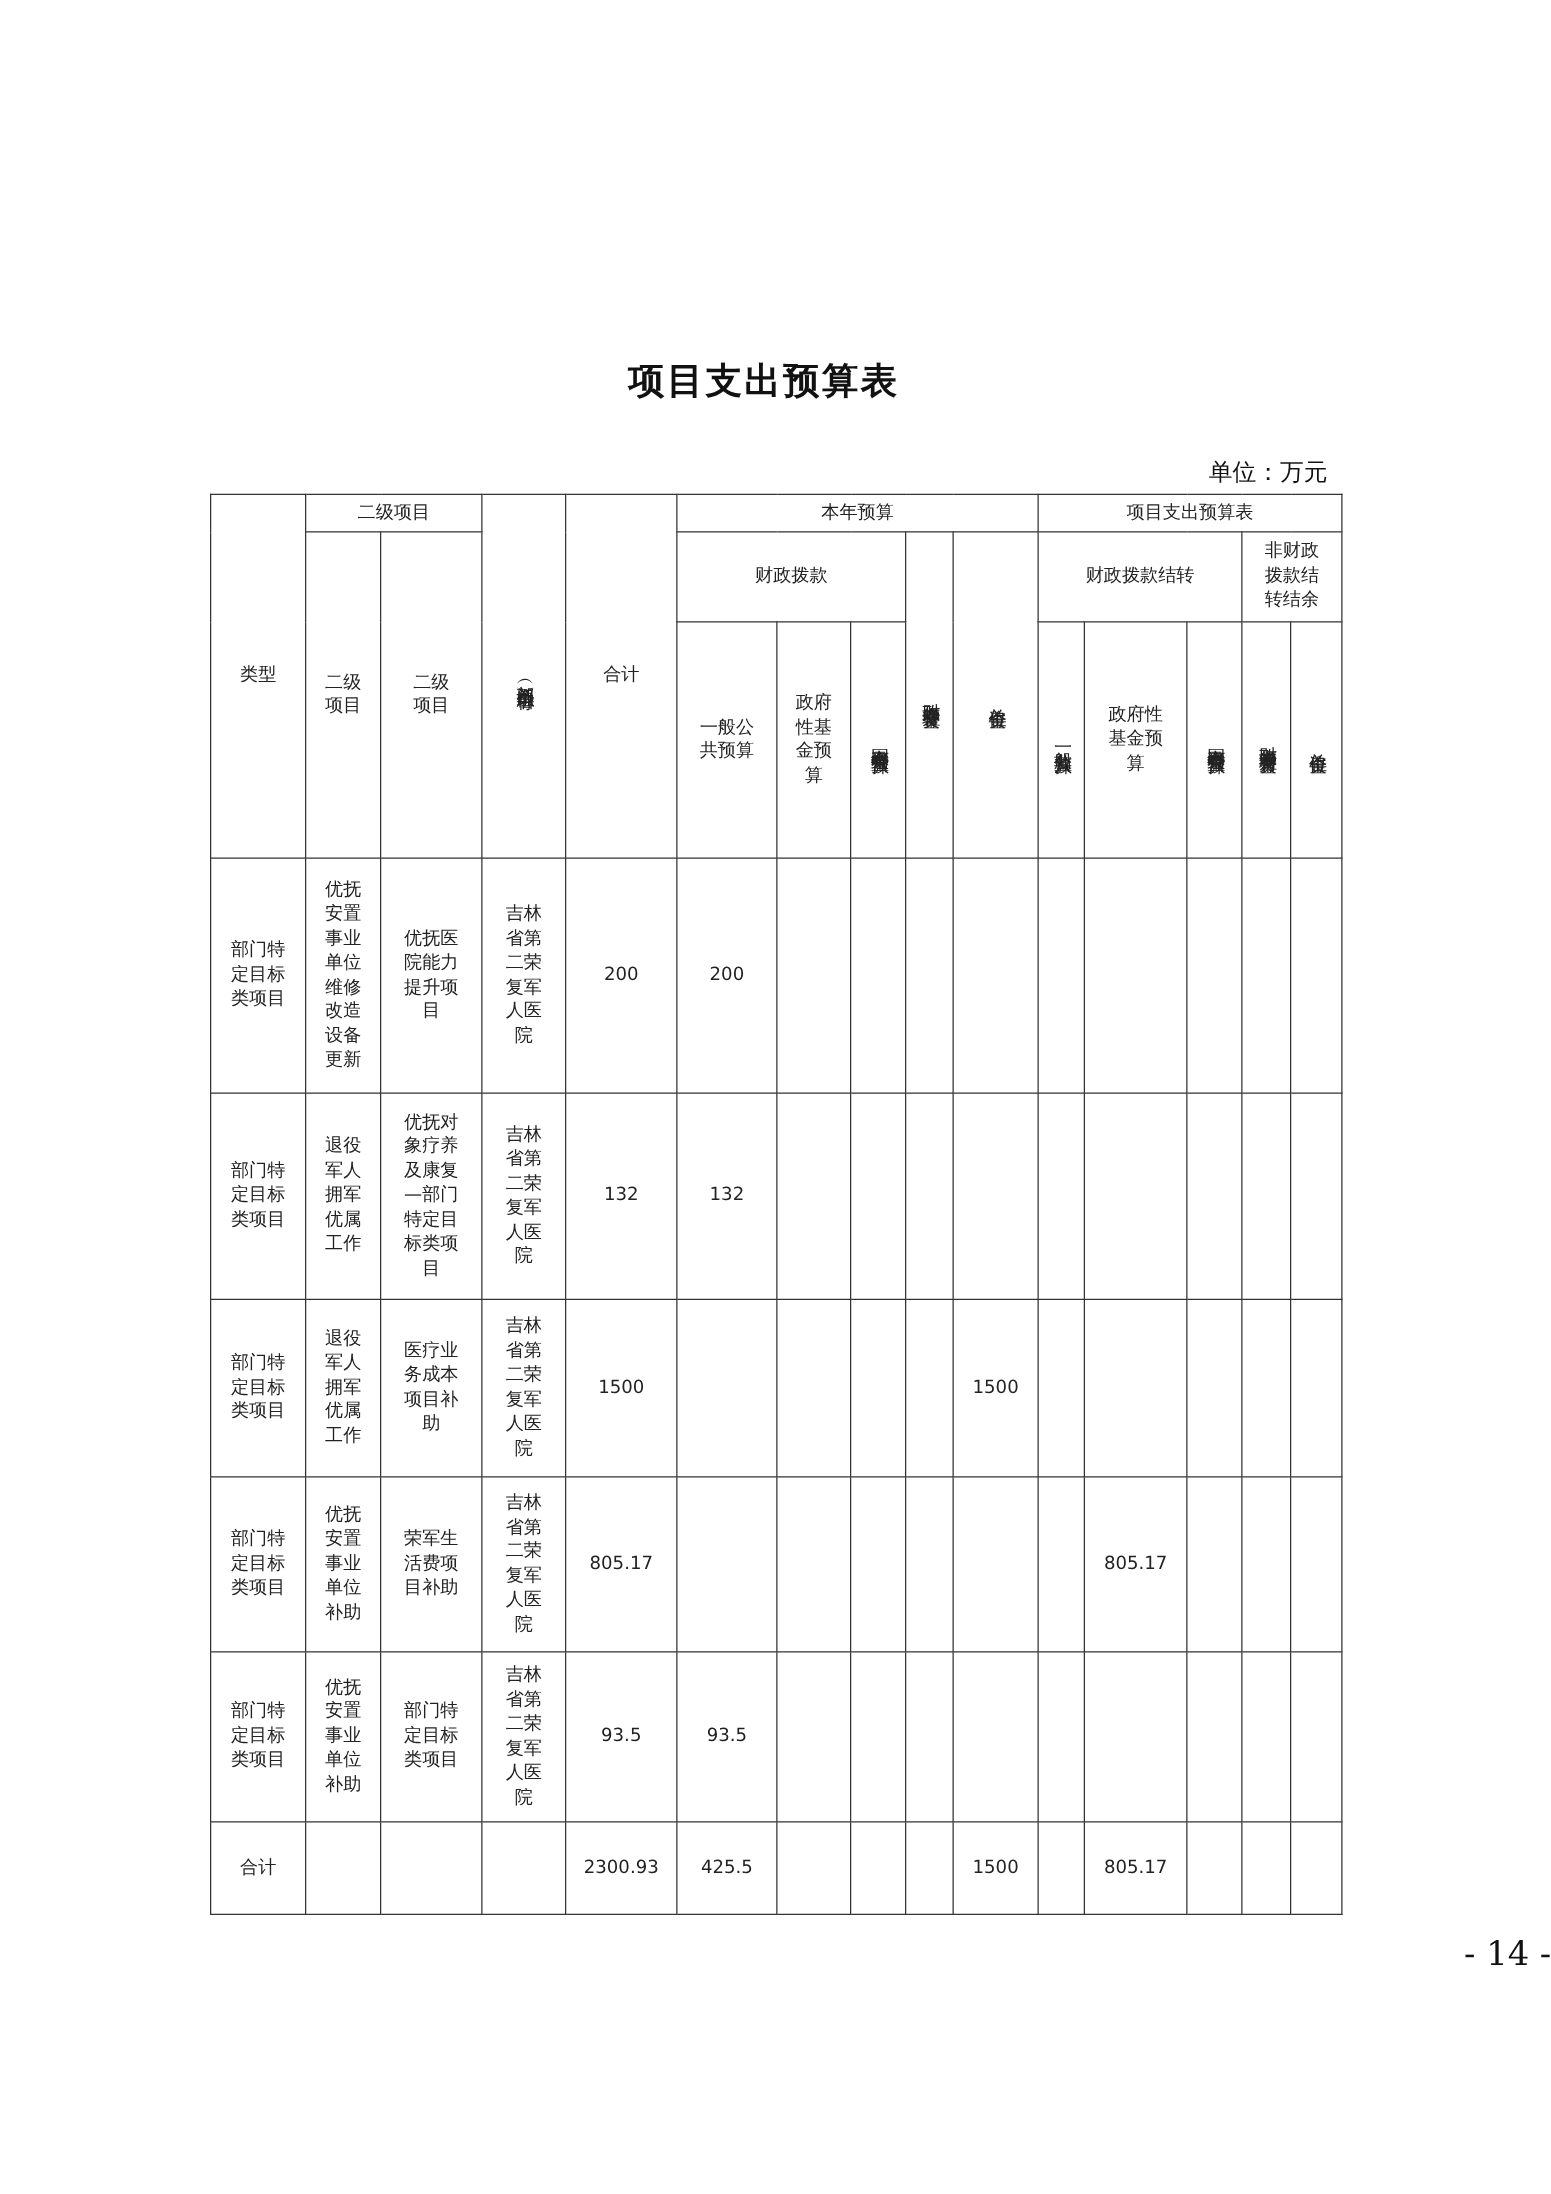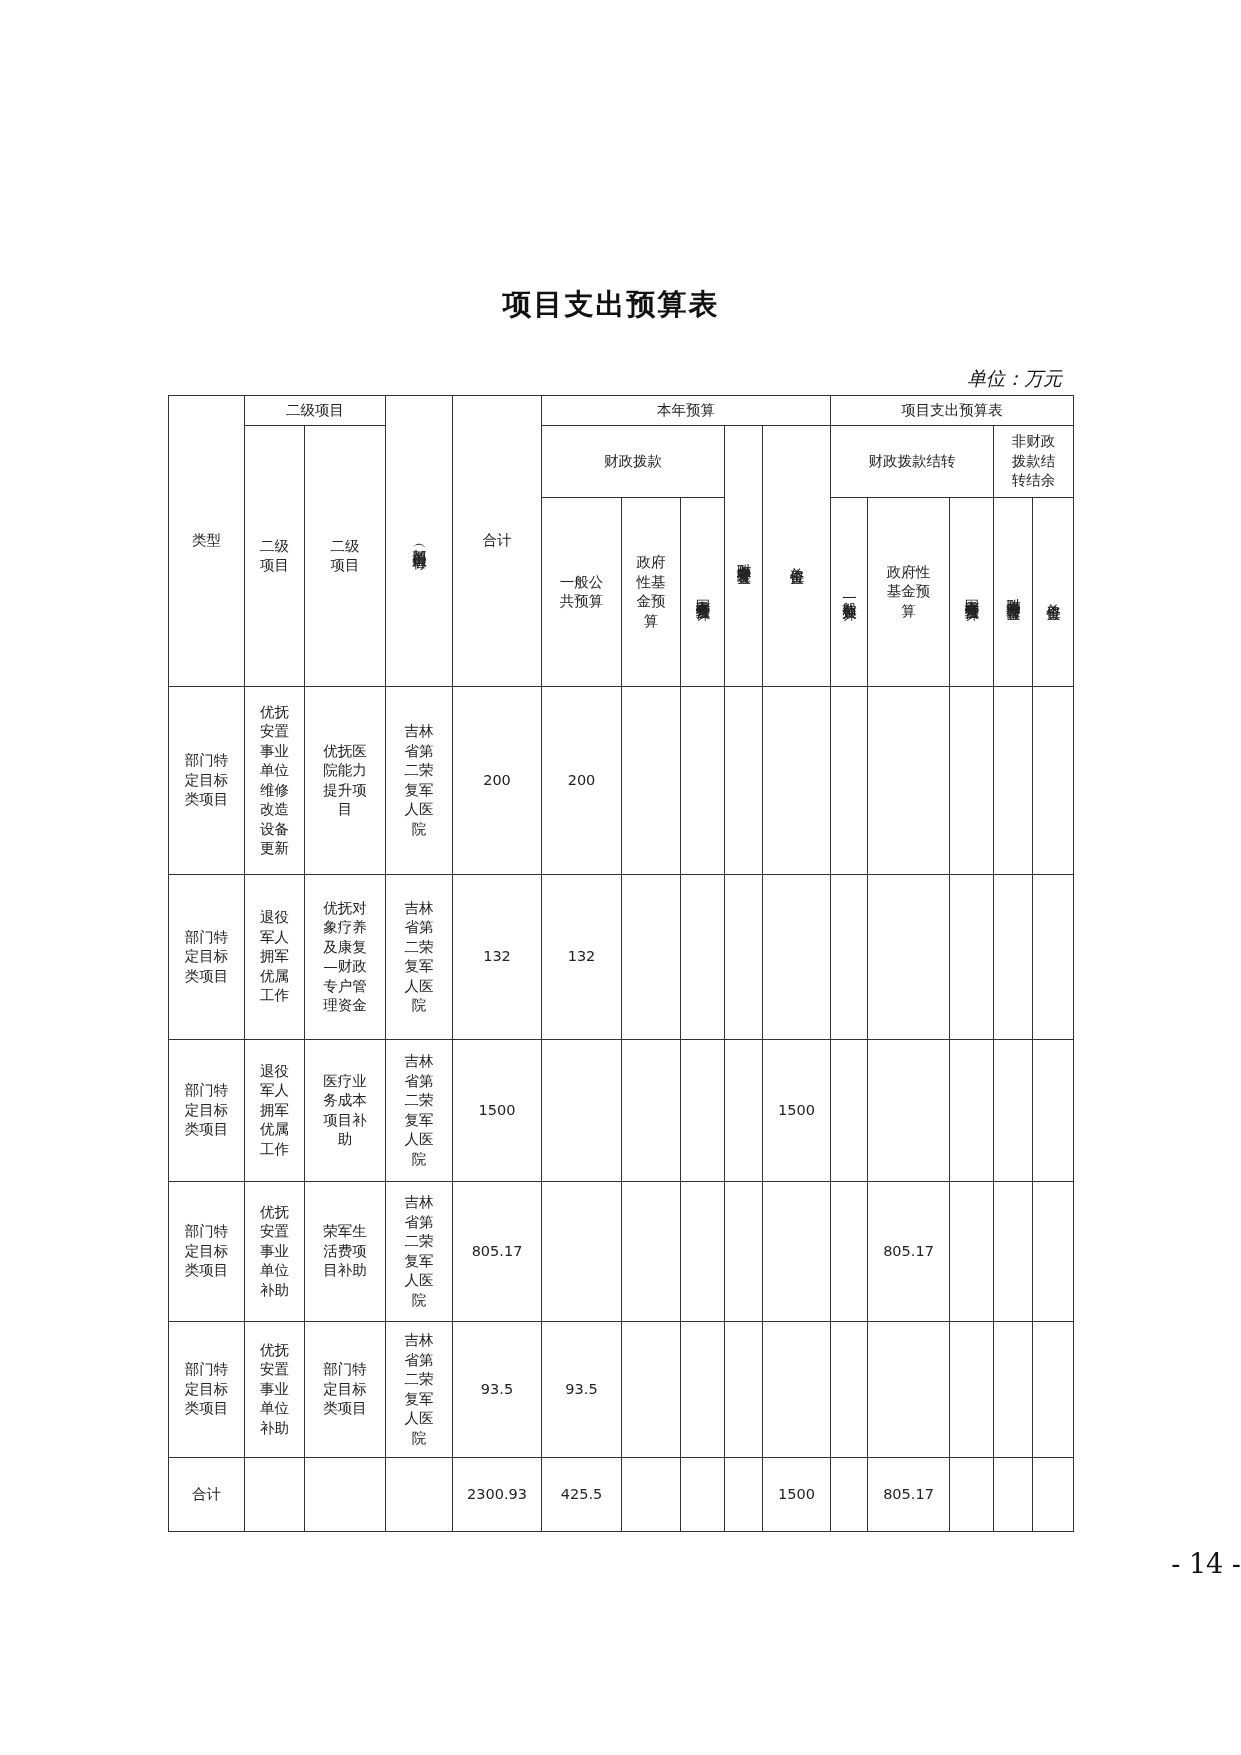--- a/index.html
+++ b/index.html
@@ -2,21 +2,21 @@
 <html><head>
 <meta charset="utf-8">
 <style>
   html, body { margin: 0; padding: 0; background: #ffffff; }
   body { width: 1241px; height: 1755px; position: relative; overflow: hidden;
          font-family: "DejaVu Serif", "Liberation Serif", serif; color: #111; }
   .title { position: absolute; left: 0; width: 1222px; top: 276px; text-align: center;
            font-size: 29px; font-weight: bold; letter-spacing: 2px; line-height: 56px;
            font-family: "DejaVu Serif", "Liberation Serif", serif; }
   .unit { position: absolute; left: 940px; width: 122px; top: 366px; text-align: right;
-          font-size: 19px; line-height: 24px; font-family: "DejaVu Sans", "Liberation Sans", sans-serif; font-style: italic; }
+          font-size: 19px; line-height: 24px; font-family: "DejaVu Sans", "Liberation Sans", sans-serif; }
   table.budget { position: absolute; left: 168px; top: 395px; border-collapse: collapse;
                  table-layout: fixed; width: 905px; }
   table.budget td { border: 1.3px solid #333; text-align: center; vertical-align: middle;
                     font-size: 14.5px; line-height: 19.5px; padding: 0; overflow: hidden;
                     font-family: "DejaVu Sans", "Liberation Sans", sans-serif; color: #222; }
   .vert { writing-mode: vertical-rl; text-orientation: upright; display: inline-block;
           letter-spacing: 1px; line-height: 19px; }
   .num { font-family: "DejaVu Serif", "Liberation Serif", serif; font-size: 14px; }
   .wrap { display: inline-block; word-break: break-all; text-align: center; }
   .page-num { position: absolute; left: 0; width: 1241px; top: 1546px; text-align: right;
@@ -88,21 +88,21 @@
     <td class="num"></td>
     <td class="num"></td>
     <td class="num"></td>
     <td class="num"></td>
     <td class="num"></td>
     <td class="num"></td>
   </tr>
   <tr style="height:165px">
     <td><span class="wrap" style="width:48px">部门特定目标类项目</span></td>
     <td><span class="wrap" style="width:32px">退役军人拥军优属工作</span></td>
-    <td><span class="wrap" style="width:48px">优抚对象疗养及康复—财政专户管理资金</span></td>
+    <td><span class="wrap" style="width:48px">优抚对象疗养及康复—部门特定目标类项目</span></td>
     <td><span class="wrap" style="width:32px">吉林省第二荣复军人医院</span></td>
     <td class="num">132</td>
     <td class="num">132</td>
     <td class="num"></td>
     <td class="num"></td>
     <td class="num"></td>
     <td class="num"></td>
     <td class="num"></td>
     <td class="num"></td>
     <td class="num"></td>

